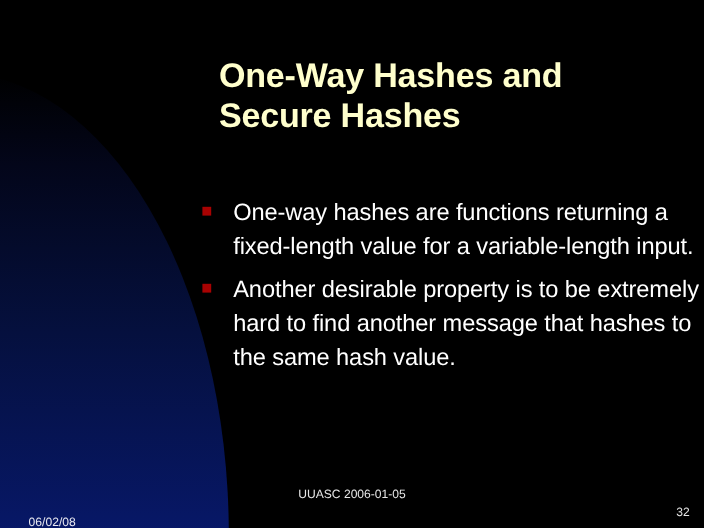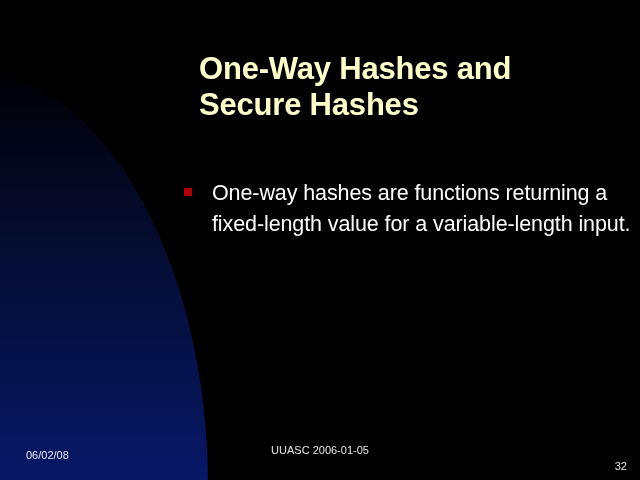--- a/index.html
+++ b/index.html
@@ -62,21 +62,21 @@
   .bullet-text {
     color: #FFFFFF;
     font-size: 21.5px;
     line-height: 31px;
     letter-spacing: -0.1px;
   }
   
   #footer-date {
     position: absolute;
     left: 26px;
-    top: 449px;
+    top: 469px;
     color: #E8E8F0;
     font-size: 11px;
   }
   #footer-center {
     position: absolute;
     left: 0;
     right: 0;
     top: 444px;
     text-align: center;
     color: #E6E6E6;
@@ -114,20 +114,24 @@
 Secure Hashes</h1>
 
   <div id="body">
 
     <div class="bullet-row">
       <span class="bullet-marker"></span>
       <span class="bullet-text">One-way hashes are functions returning a fixed-length value for a variable-length input.</span>
     </div>
 
 
+    <div class="bullet-row">
+      <span class="bullet-marker"></span>
+      <span class="bullet-text">Another desirable property is to be extremely hard to find another message that hashes to the same hash value.</span>
+    </div>
 
   </div>
 
   <div id="footer-date">06/02/08</div>
   <div id="footer-center">UUASC 2006-01-05</div>
   <div id="footer-page">32</div>
 
 </div>
 
 </body></html>

